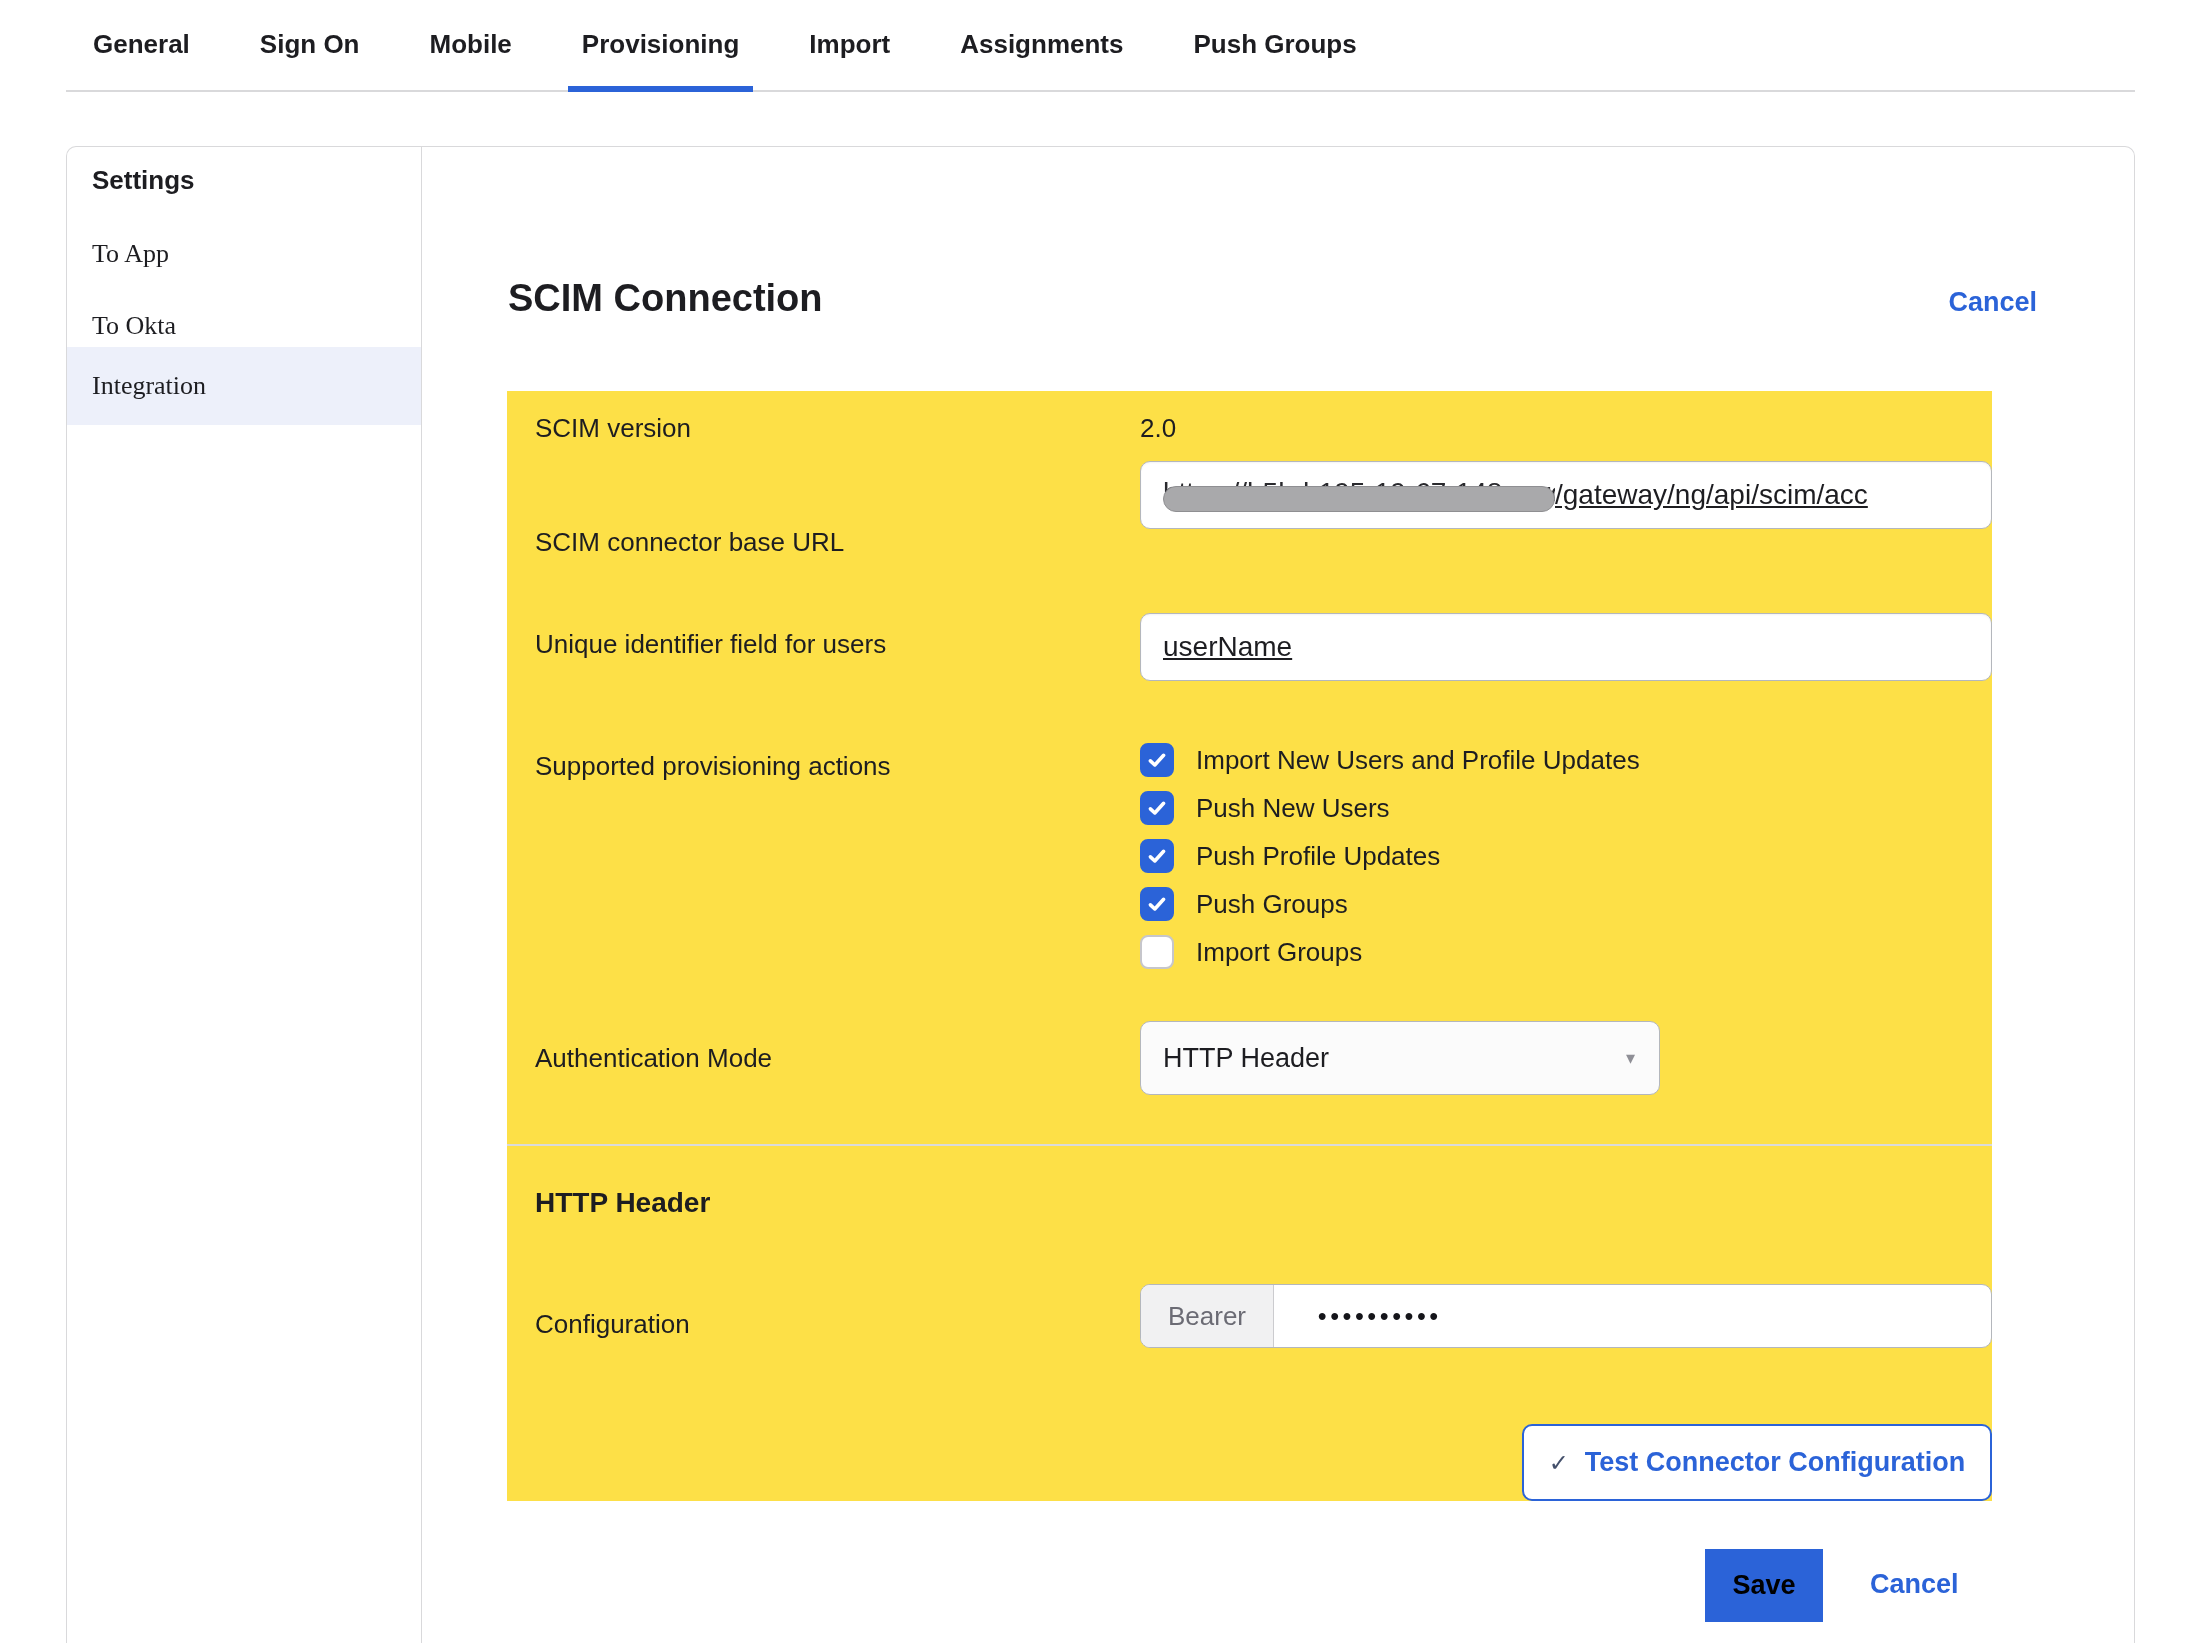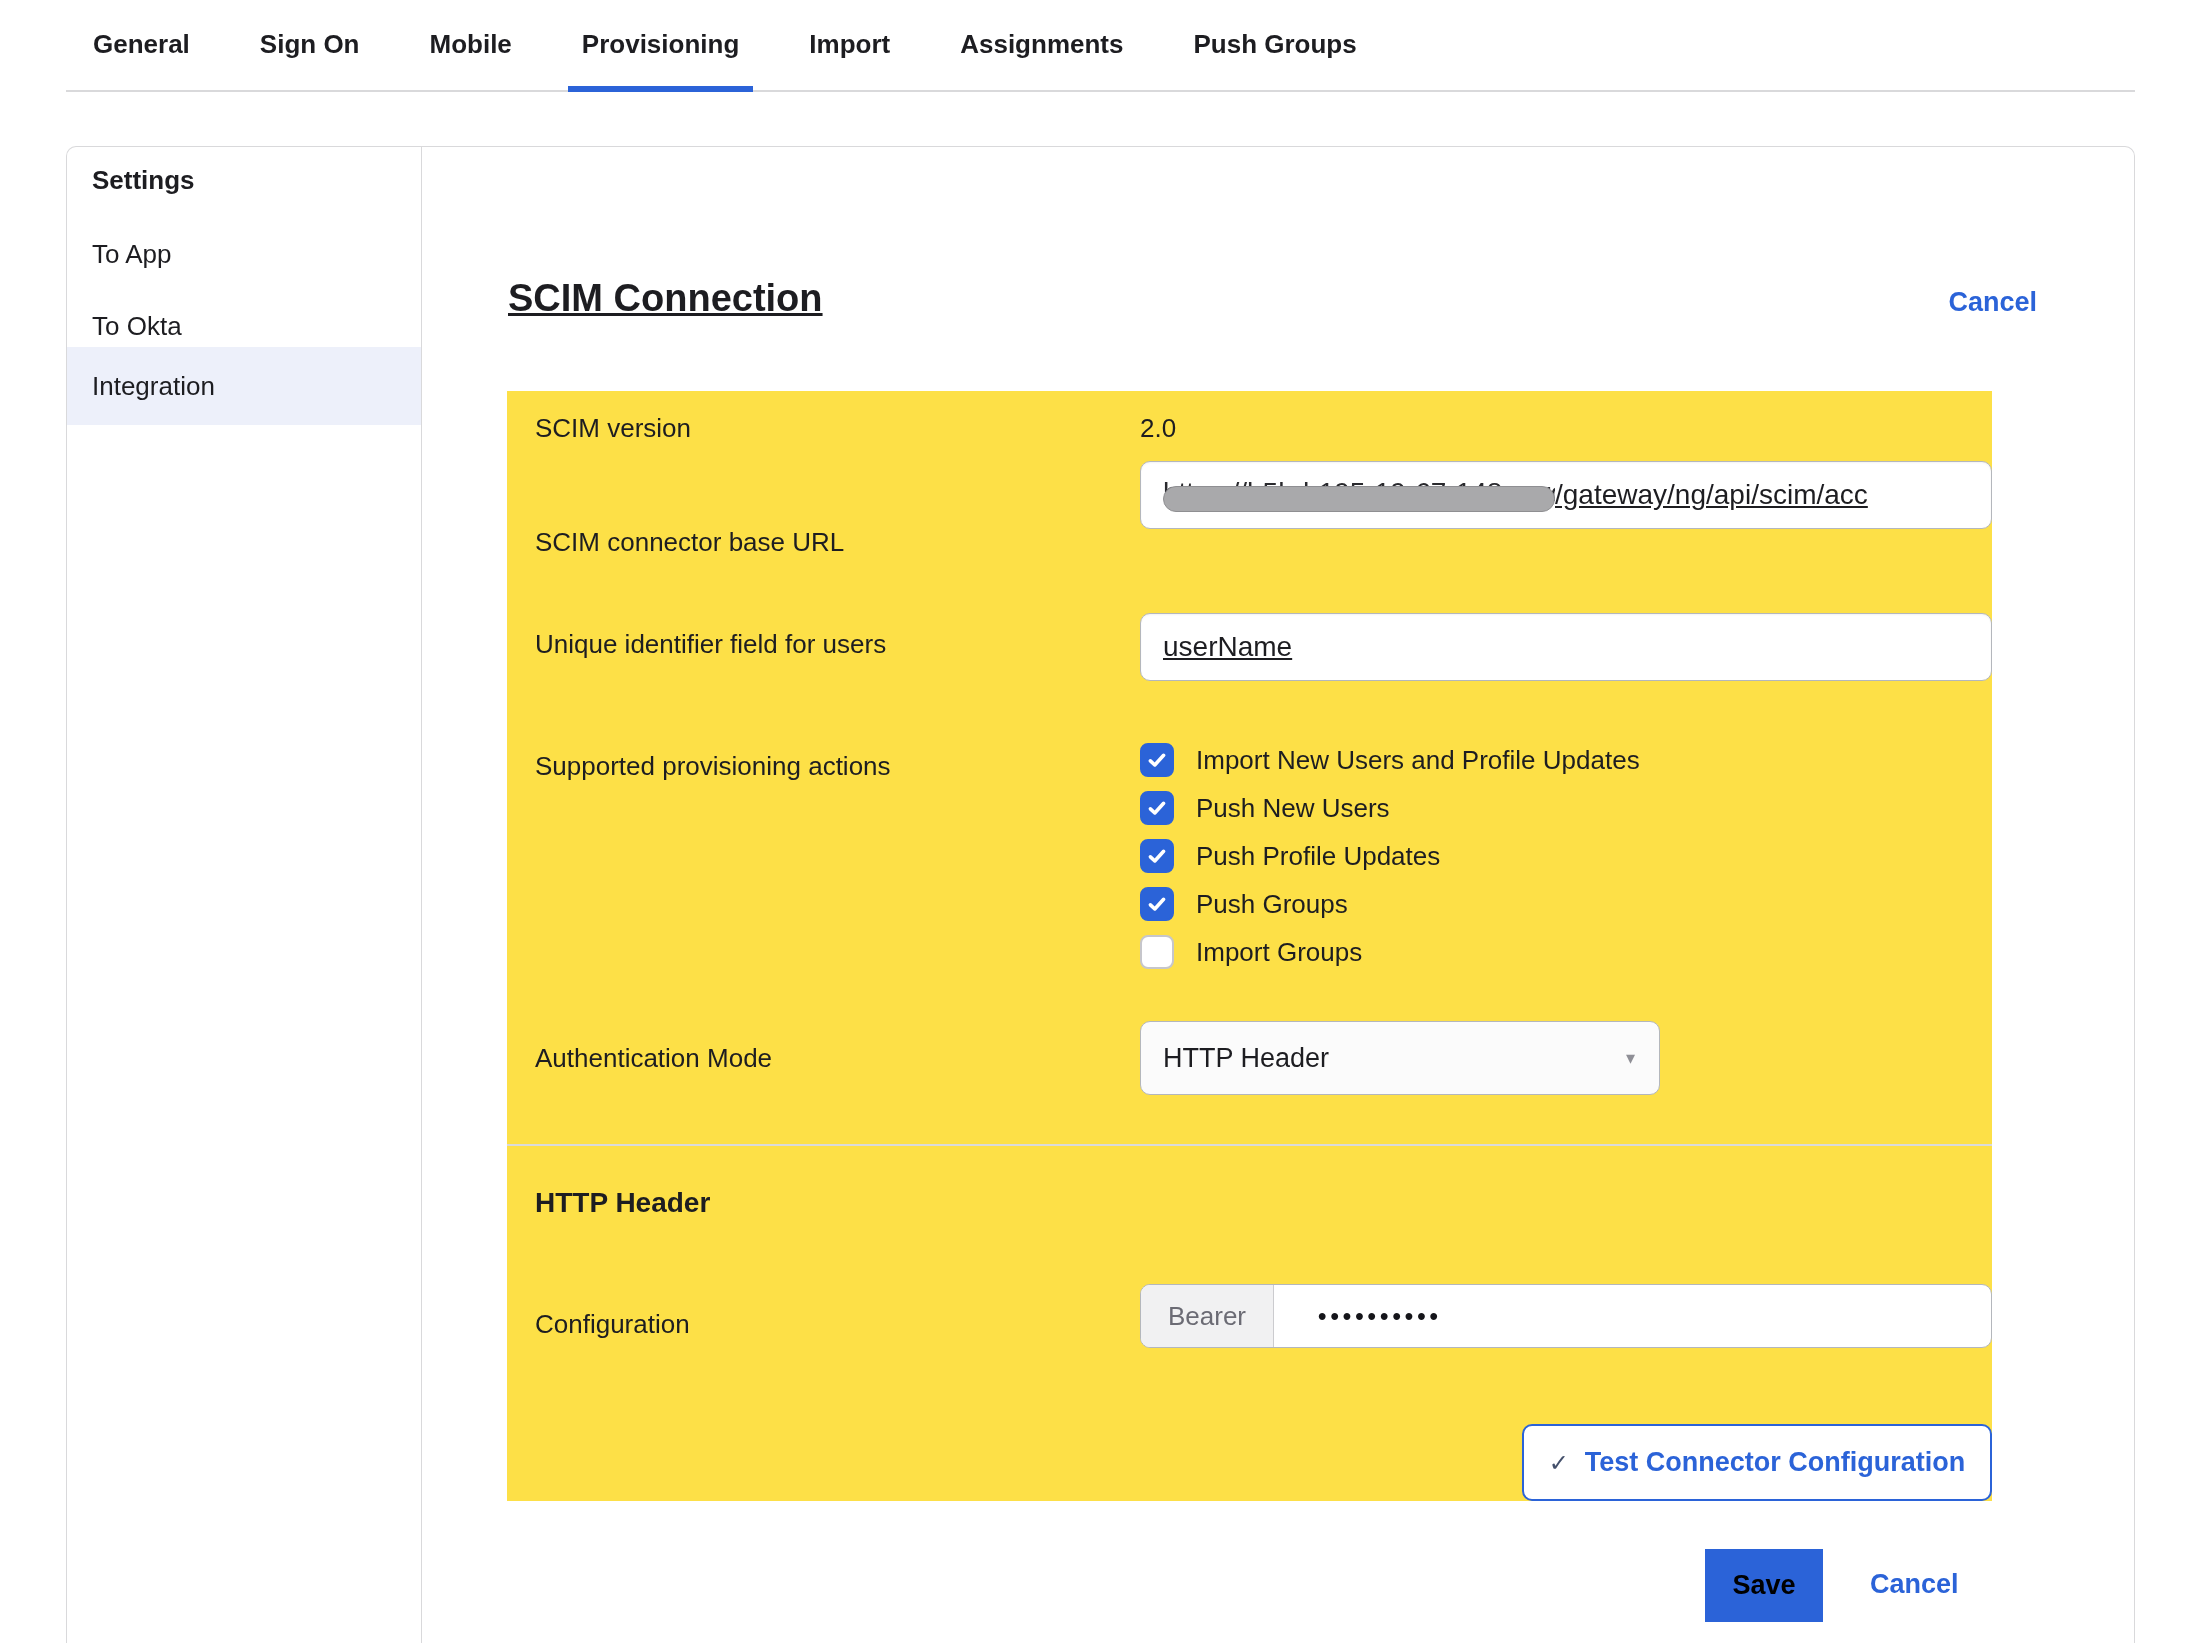--- a/index.html
+++ b/index.html
@@ -17,29 +17,29 @@
   :root { --accent:#2b63d8; --border:#d9d9db; --input-border:#b4b7bc; }
 
   
   .card { margin:54px 66px 0; height:1497px; border:1px solid var(--border);
           border-bottom:none; border-radius:10px 10px 0 0; display:flex; background:#fff; }
 
   
   .sidebar { width:355px; border-right:1px solid var(--border); position:relative; flex:none; }
   .side-heading { position:absolute; top:18px; left:25px; font-size:26px; font-weight:700; }
   .side-item { position:absolute; left:0; right:0; height:78px; font-size:26px;
-               display:flex; align-items:center; padding-left:25px; cursor:pointer; }
+               display:flex; align-items:center; padding-left:25px; cursor:pointer;font-family:Liberation Serif, serif; }
   .side-item.pos-0 { top:68px; }
   .side-item.pos-1 { top:140px; }
   .side-item.pos-2 { top:200px; }
   .side-item.active { background:#edf0fa; }
 
   
   .main { position:relative; flex:1; }
-  .page-title { position:absolute; left:86px; top:130px; font-size:38px; font-weight:700;text-decoration:underline; }
+  .page-title { position:absolute; left:86px; top:130px; font-size:38px; font-weight:700; }
   .cancel-top { position:absolute; right:97px; top:140px; font-size:27px; font-weight:700;
                 color:var(--accent); cursor:pointer; }
 
   .panel { position:absolute; left:85px; top:244px; width:1485px; height:1110px;
            background:#fde047; }
   .flabel { position:absolute; left:28px; font-size:26px; color:#1d1d21; }
   .fvalue { position:absolute; left:633px; font-size:26px; }
 
   .text-input { position:absolute; left:633px; width:852px; height:68px; background:#fff;
                 border:1px solid var(--input-border); border-radius:10px;

